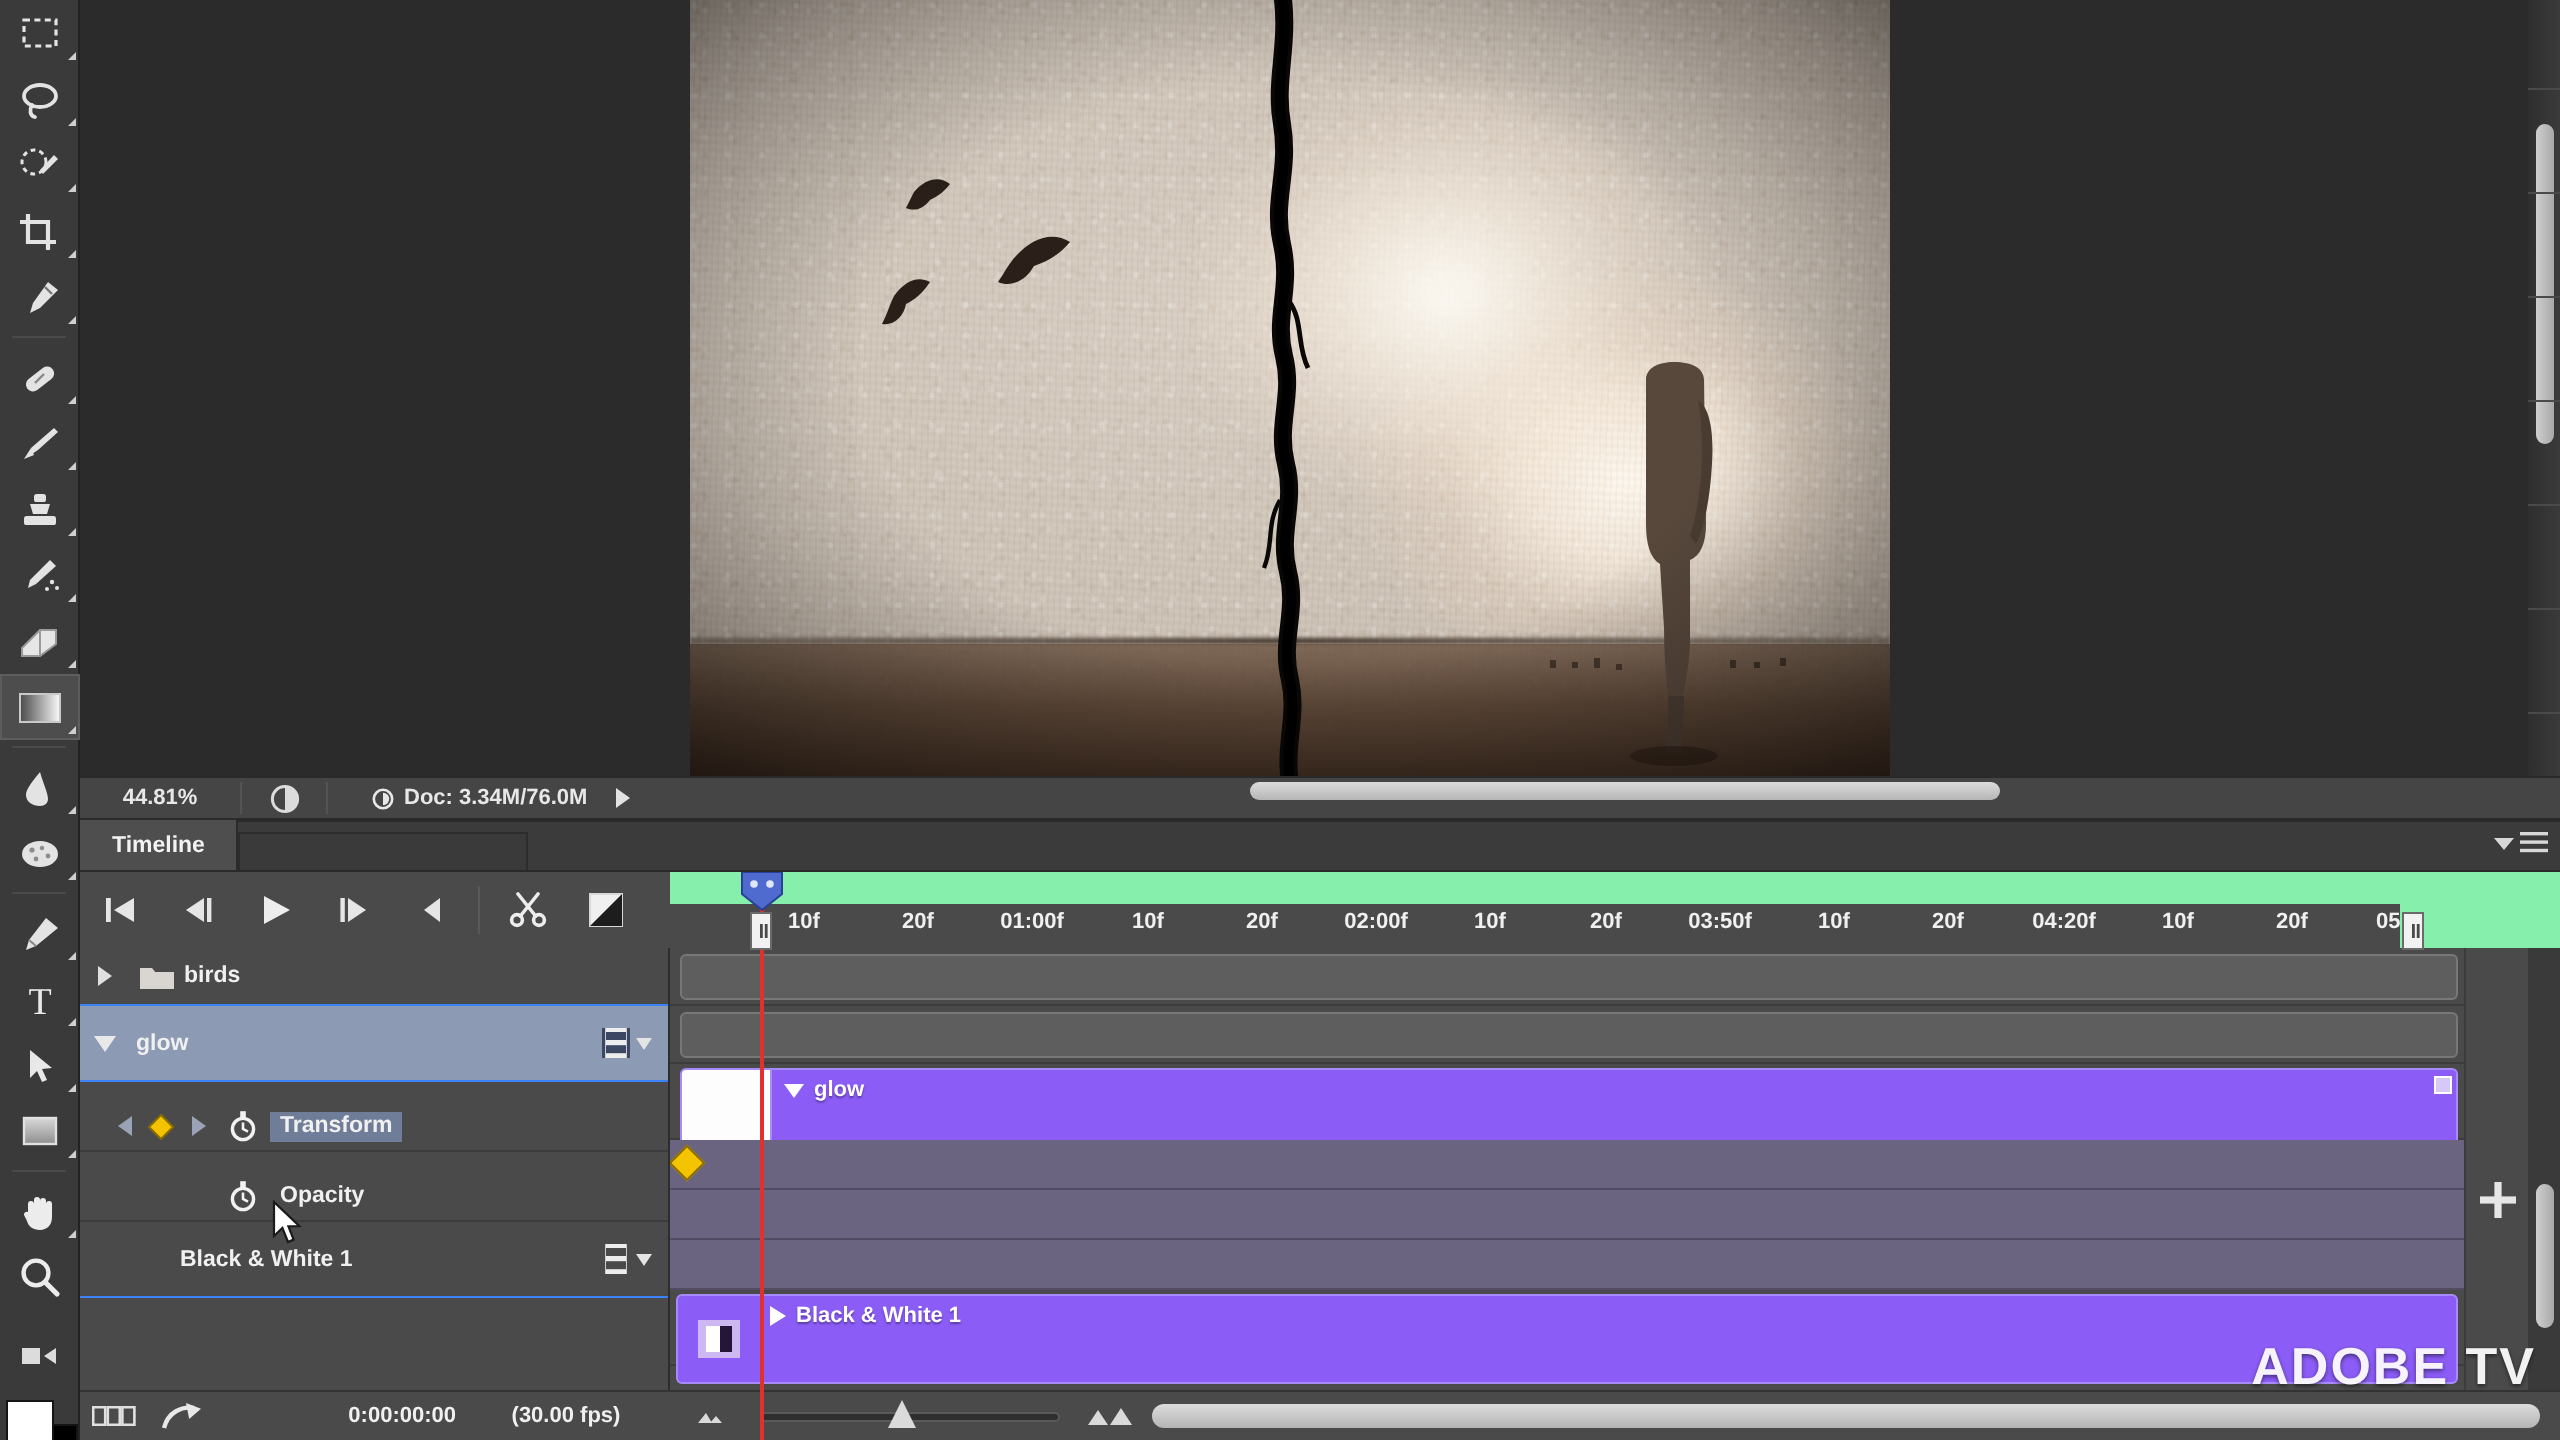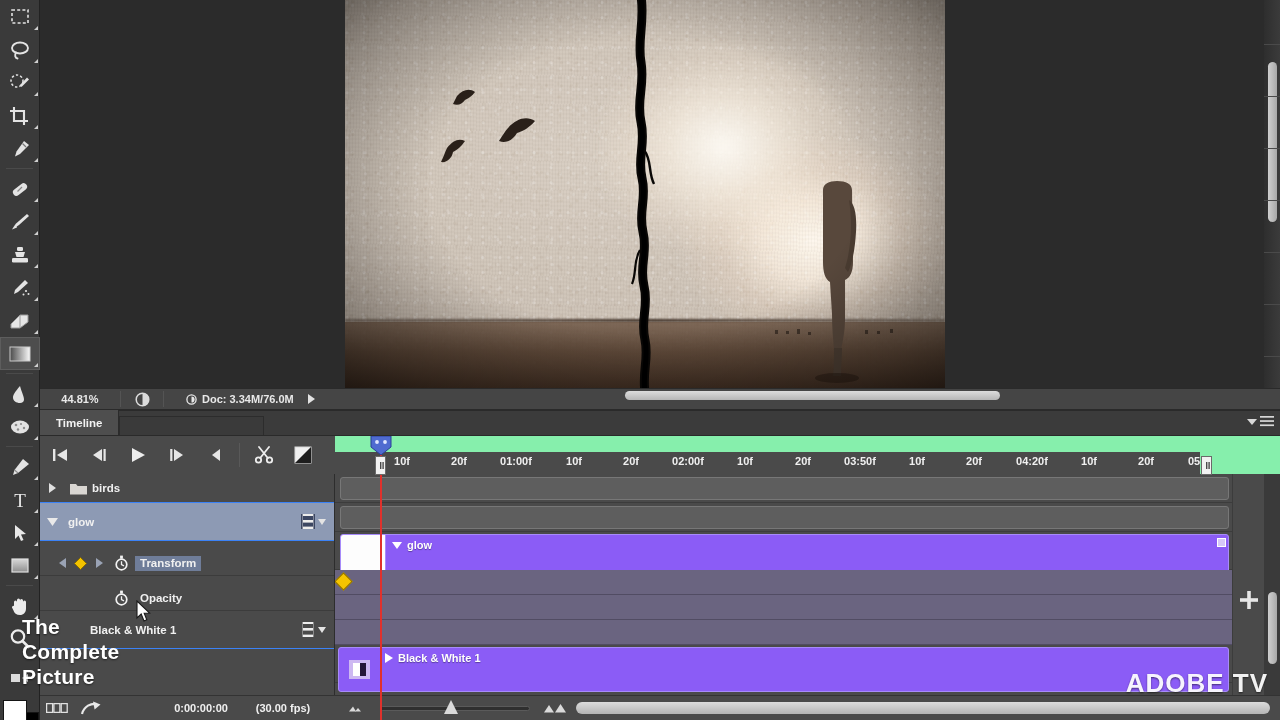--- a/index.html
+++ b/index.html
@@ -759,24 +759,19 @@
       <div class="bb-ico">
         <svg width="24" height="11" viewBox="0 0 24 11">
             <path d="M1 9.5 L6 2 L11 9.5 Z" fill="#dadada"></path>
             <path d="M12 9.5 L17.5 1 L23 9.5 Z" fill="#dadada"></path>
           </svg>
       </div>
       <div class="bb-bar"></div>
     </div>
   </div>
 
-  <div class="wm" id="wm-tcp">
-    <div>The</div>
-    <div>Complete</div>
-    <div>Picture</div>
-  </div>
   <div class="wm" id="wm-adobe">ADOBE TV</div>
 
   <svg id="cursor" width="16" height="23" viewBox="0 0 16 23">
     <path d="M1 1 L1 18 L5.2 14 L8 21 L10.8 19.8 L8.2 13.2 L13.6 13 Z" fill="#ffffff" stroke="#1a1a1a" stroke-width="1.1"></path>
   </svg>
 
 </div>
 
 </body></html>

